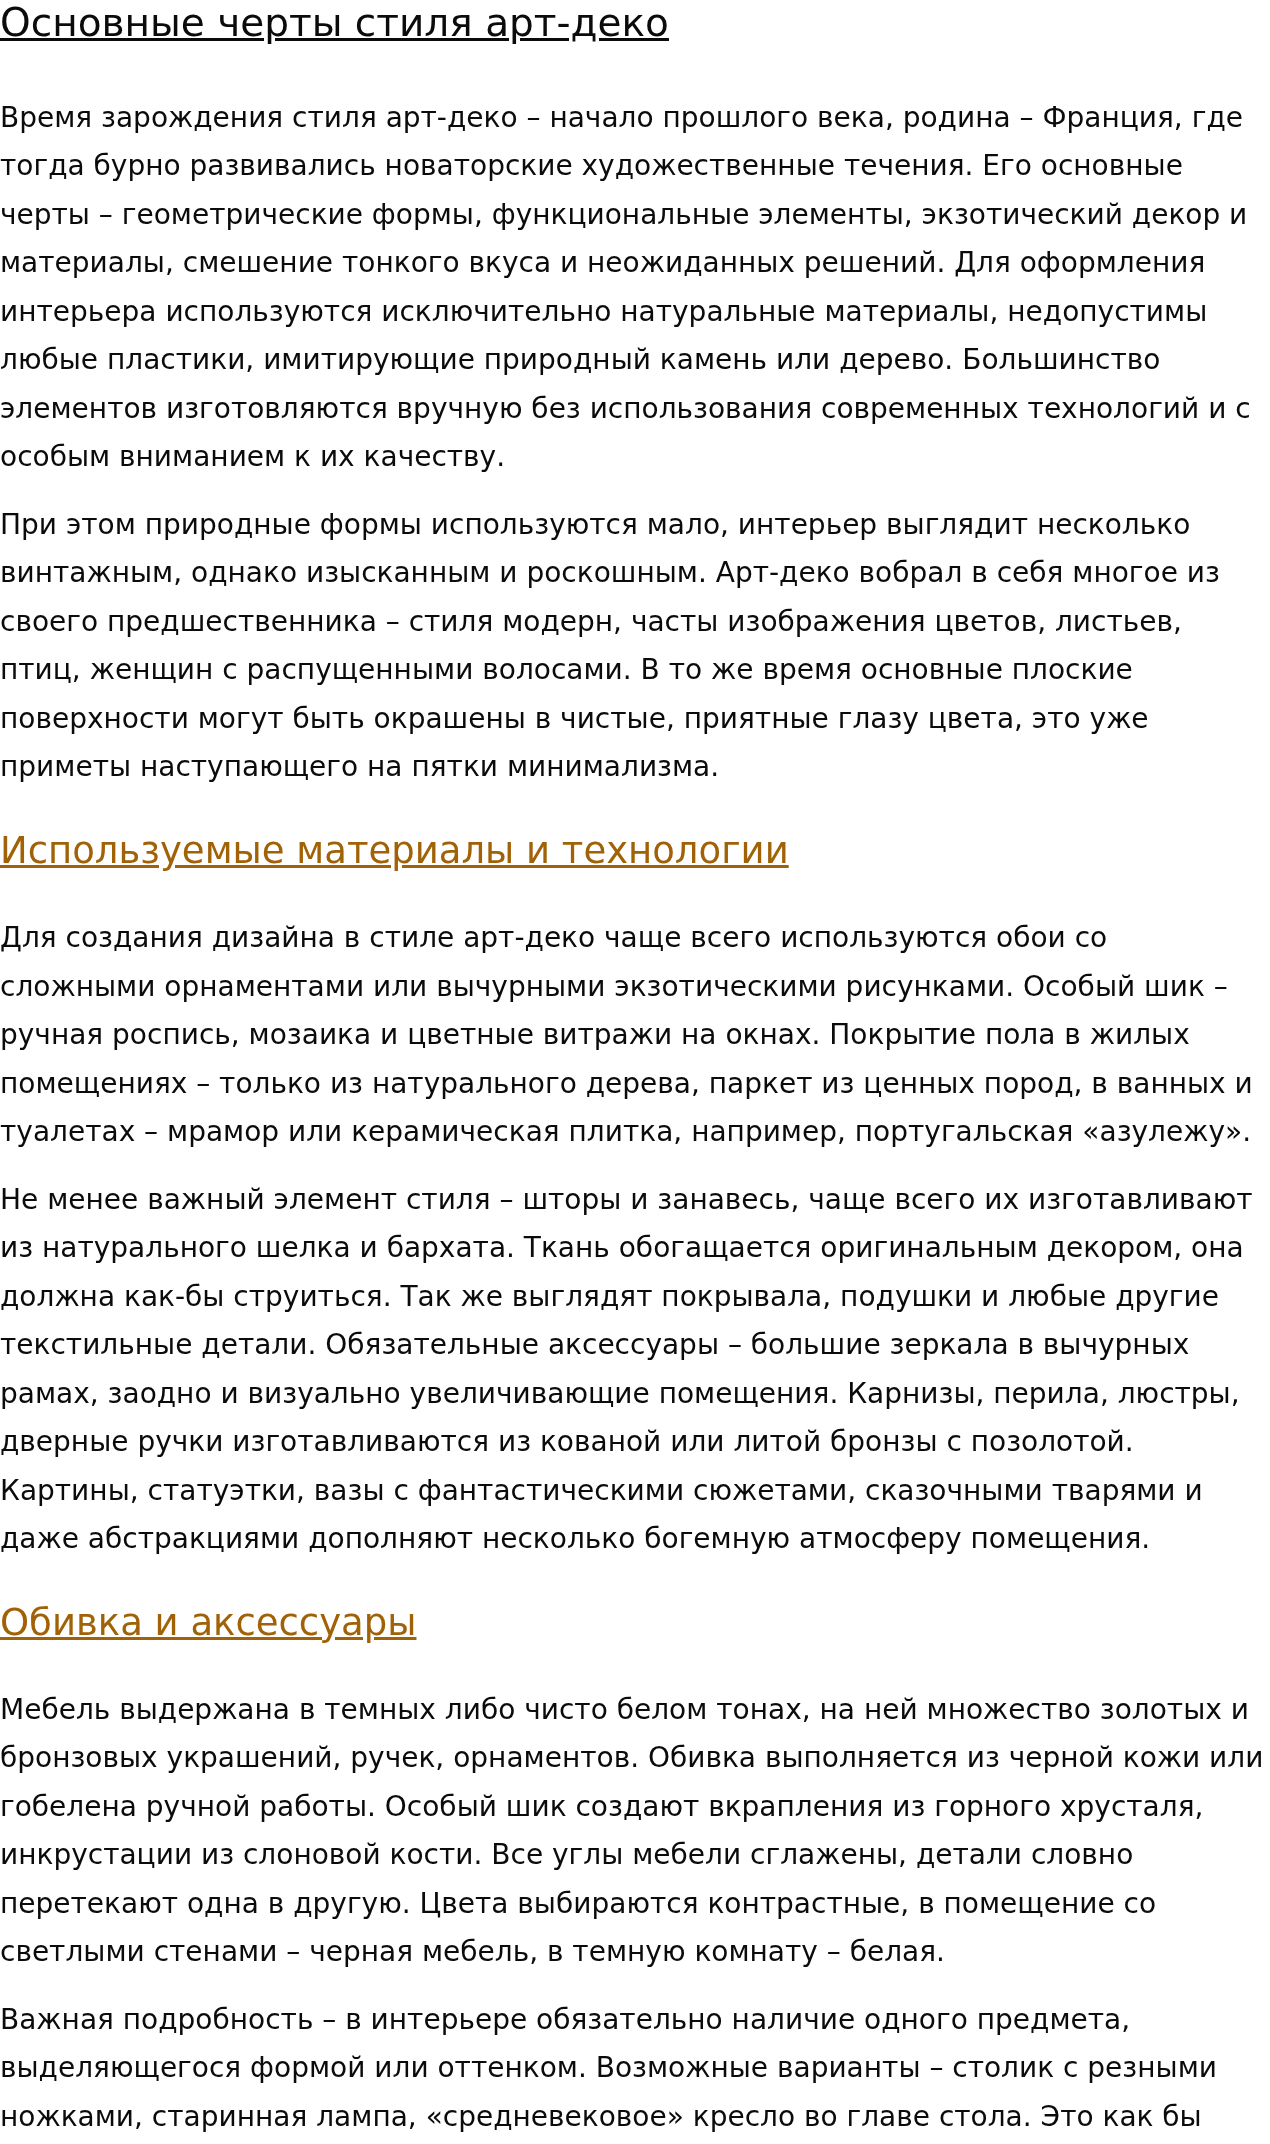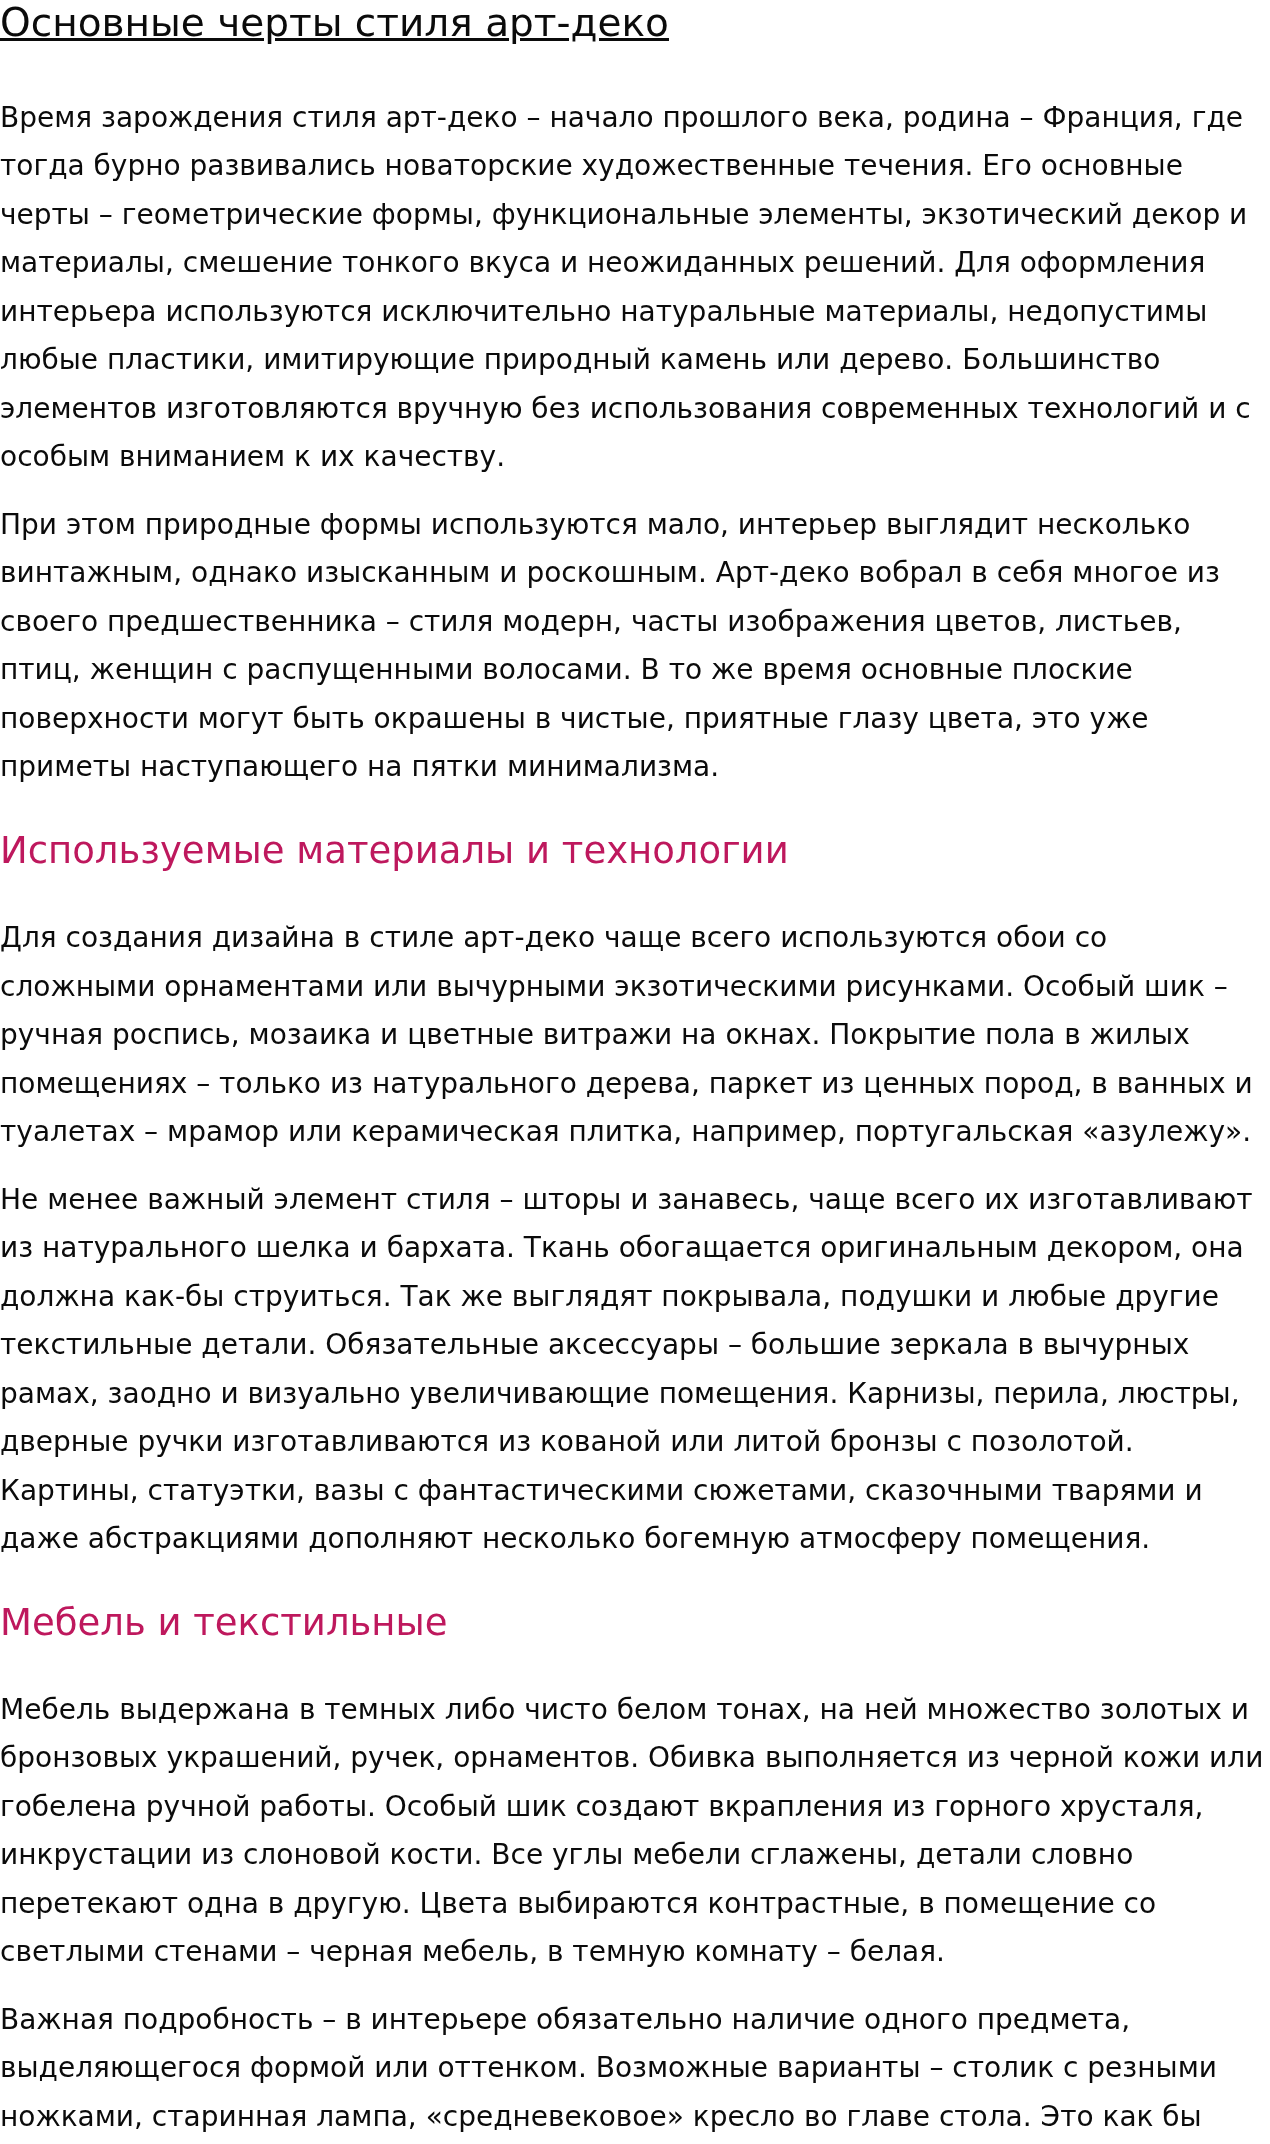--- a/index.html
+++ b/index.html
@@ -28,21 +28,22 @@
     line-height: 1.2;
     margin: 0 0 47px 0;
     color: #0b0b0b;
     text-decoration: underline;
   }
   h2.section-heading {
     font-size: 37px;
     font-weight: 400;
     line-height: 1.25;
     margin: 36px 0 40px 0;
-    color: #be185d;
+    color: #a16207;
+    text-decoration: underline;
   }
   p.body-paragraph {
     margin: 19px 0;
     color: #0b0b0b;
   }
 </style>
 </head>
 <body>
 
 <main class="article">
@@ -54,18 +55,18 @@
     <p class="body-paragraph">При этом природные формы используются мало, интерьер выглядит несколько винтажным, однако изысканным и роскошным. Арт-деко вобрал в себя многое из своего предшественника – стиля модерн, часты изображения цветов, листьев, птиц, женщин с распущенными волосами. В то же время основные плоские поверхности могут быть окрашены в чистые, приятные глазу цвета, это уже приметы наступающего на пятки минимализма.</p>
   </section>
 
   <section>
     <h2 class="section-heading">Используемые материалы и технологии</h2>
     <p class="body-paragraph">Для создания дизайна в стиле арт-деко чаще всего используются обои со сложными орнаментами или вычурными экзотическими рисунками. Особый шик – ручная роспись, мозаика и цветные витражи на окнах. Покрытие пола в жилых помещениях – только из натурального дерева, паркет из ценных пород, в ванных и туалетах – мрамор или керамическая плитка, например, португальская «азулежу».</p>
     <p class="body-paragraph">Не менее важный элемент стиля – шторы и занавесь, чаще всего их изготавливают из натурального шелка и бархата. Ткань обогащается оригинальным декором, она должна как-бы струиться. Так же выглядят покрывала, подушки и любые другие текстильные детали. Обязательные аксессуары – большие зеркала в вычурных рамах, заодно и визуально увеличивающие помещения. Карнизы, перила, люстры, дверные ручки изготавливаются из кованой или литой бронзы с позолотой. Картины, статуэтки, вазы с фантастическими сюжетами, сказочными тварями и даже абстракциями дополняют несколько богемную атмосферу помещения.</p>
   </section>
 
   <section>
-    <h2 class="section-heading">Мебель и текстильные</h2>
+    <h2 class="section-heading">Обивка и аксессуары</h2>
     <p class="body-paragraph">Мебель выдержана в темных либо чисто белом тонах, на ней множество золотых и бронзовых украшений, ручек, орнаментов. Обивка выполняется из черной кожи или гобелена ручной работы. Особый шик создают вкрапления из горного хрусталя, инкрустации из слоновой кости. Все углы мебели сглажены, детали словно перетекают одна в другую. Цвета выбираются контрастные, в помещение со светлыми стенами – черная мебель, в темную комнату – белая.</p>
     <p class="body-paragraph">Важная подробность – в интерьере обязательно наличие одного предмета, выделяющегося формой или оттенком. Возможные варианты – столик с резными ножками, старинная лампа, «средневековое» кресло во главе стола. Это как бы напоминание об аристократизме обитателей</p>
   </section>
 
 </main>
 
 </body></html>

